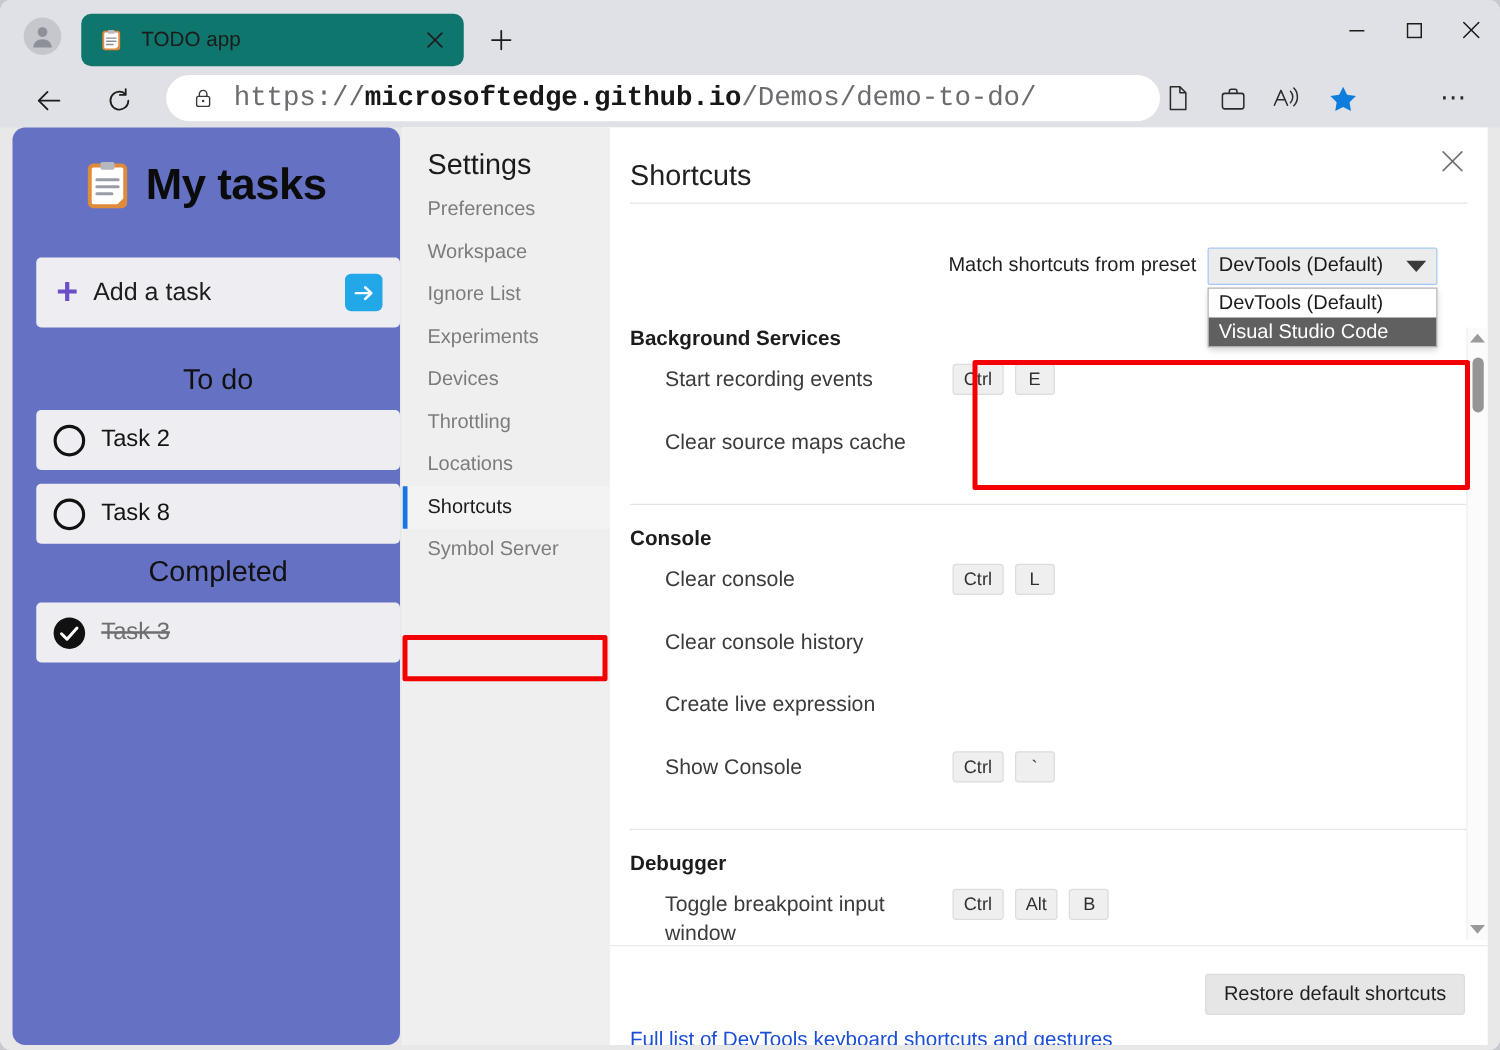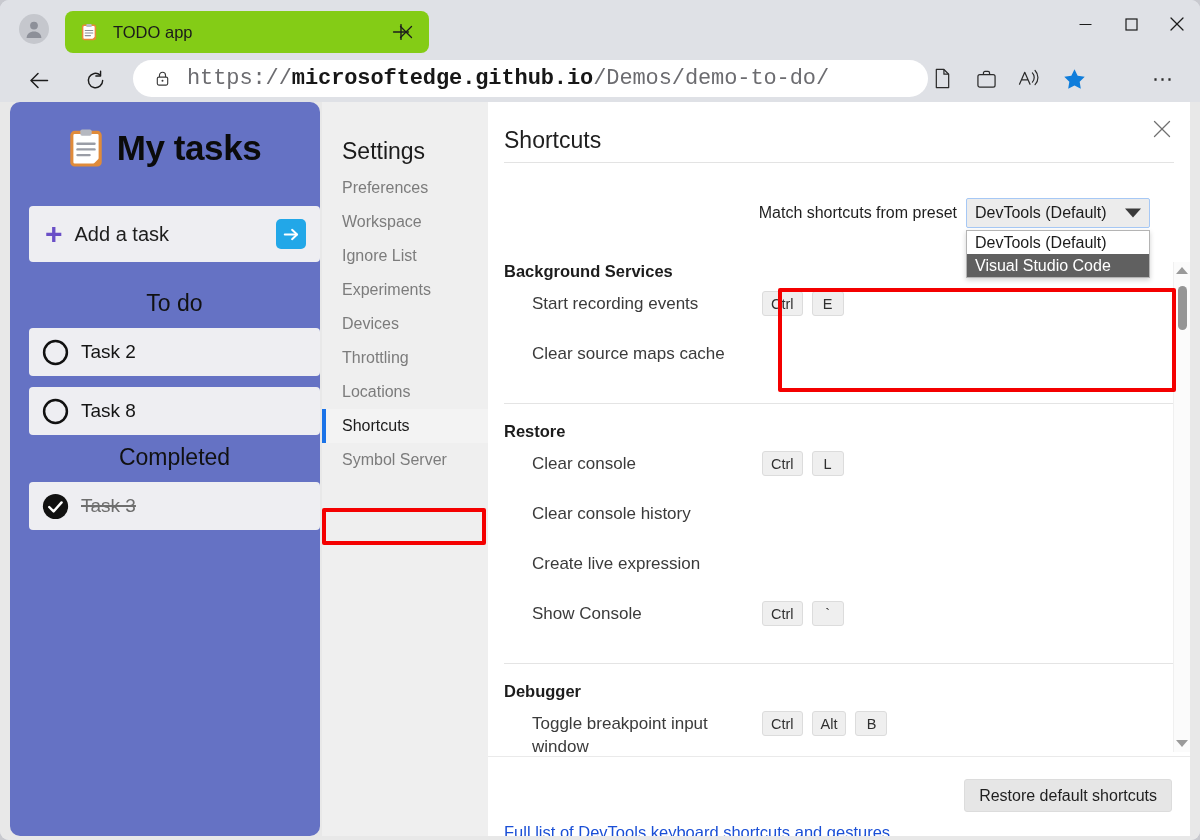--- a/index.html
+++ b/index.html
@@ -24,22 +24,22 @@
     background: #dfe1e6;
   }
   .profile-avatar {
     position: absolute; left: 19px; top: 14px; width: 30px; height: 30px;
     border-radius: 50%; background: #c5c7cd;
     display: flex; align-items: center; justify-content: center;
   }
   .profile-avatar svg { display: block; }
 
   .tab {
-    position: absolute; left: 65px; top: 11px; width: 364px; height: 42px;
-    background: #84cc16; border-radius: 8px;
+    position: absolute; left: 65px; top: 11px; width: 306px; height: 42px;
+    background: #0f766e; border-radius: 8px;
     display: flex; align-items: center;
   }
   .tab-favicon { margin-left: 15px; width: 18px; height: 18px; flex: 0 0 auto; }
   .tab-title {
     margin-left: 15px; font-size: 16.5px; color: #1b1b1b;
     white-space: nowrap; overflow: hidden; text-overflow: ellipsis;
     flex: 1 1 auto;
   }
   .tab-close {
     width: 28px; height: 28px; margin-right: 9px; flex: 0 0 auto;
@@ -137,21 +137,21 @@
   
   .devtools {
     position: absolute; left: 322px; top: 0px; width: 868px; height: 734px;
     background: #ffffff; overflow: hidden;
   }
   .dt-sidebar {
     position: absolute; left: 0; top: 0; width: 166px; height: 734px;
     background: #efefef;
   }
   .dt-sidebar-title {
-    margin: 36px 0 6px 20px; font-size: 23px; color: #1b1b1b;
+    margin: 16px 0 6px 20px; font-size: 23px; color: #1b1b1b;
   }
   .dt-nav-item {
     height: 34px; display: flex; align-items: center;
     padding-left: 20px; font-size: 16px; color: #7c7c7c;
     position: relative;
   }
   .dt-nav-item.selected { background: #f3f3f3; color: #1b1b1b; }
   .dt-nav-item.selected::before {
     content: ""; position: absolute; left: 0; top: 0; width: 4px; height: 100%;
     background: #1a73e8;
@@ -523,21 +523,21 @@
               <span class="keycap">Ctrl</span>
               <span class="keycap">E</span>
             </span>
           </div>
           <div class="sc-row">
             <span class="sc-name">Clear source maps cache</span>
             <span class="sc-keys"></span>
           </div>
           <div class="sc-sep"></div>
 
-          <div class="sc-group-title">Restore</div>
+          <div class="sc-group-title">Console</div>
           <div class="sc-row">
             <span class="sc-name">Clear console</span>
             <span class="sc-keys">
               <span class="keycap">Ctrl</span>
               <span class="keycap">L</span>
             </span>
           </div>
           <div class="sc-row">
             <span class="sc-name">Clear console history</span>
             <span class="sc-keys"></span>

